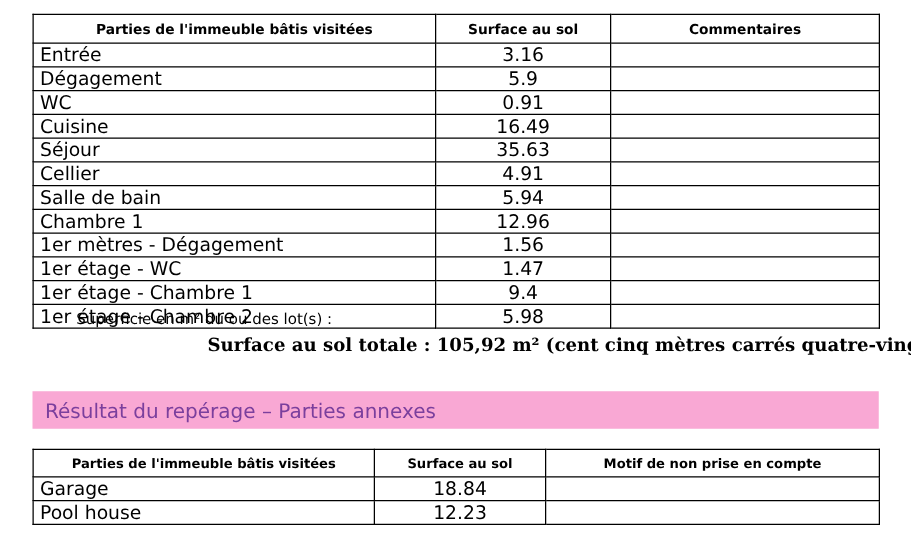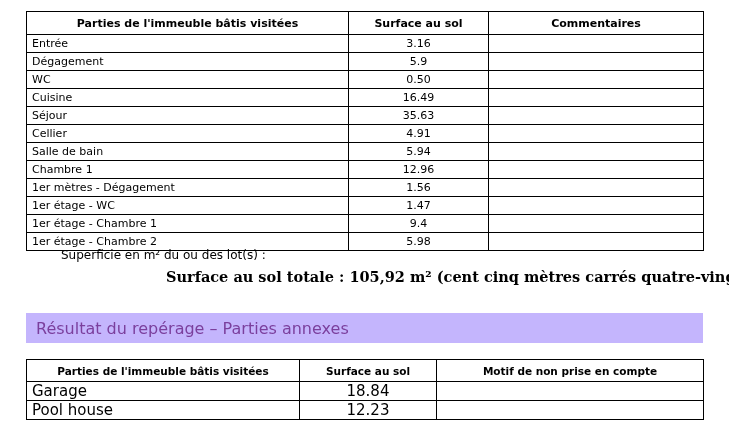--- a/index.html
+++ b/index.html
@@ -40,21 +40,21 @@
   }
   #main-table th {
     height: 22px;
     font-size: 11px;
     font-weight: bold;
     text-align: center;
     background: #ffffff;
   }
   #main-table td {
     height: 17px;
-    font-size: 11px;
+    font-size: 15px;
   }
   .cell-name {
     text-align: left;
     padding-left: 5px !important;
   }
   .cell-surface {
     text-align: center;
   }
   .cell-comment {
     text-align: left;
@@ -84,21 +84,21 @@
     white-space: nowrap;
   }
 
   
   #section-heading {
     position: absolute;
     left: 26px;
     top: 313px;
     width: 677px;
     height: 30px;
-    background: #c4b5fd;
+    background: #f9a8d4;
     display: flex;
     align-items: center;
   }
   #section-heading .heading-text {
     margin-left: 10px;
     font-size: 16px;
     color: #7b3f9d;
     white-space: nowrap;
   }
 
@@ -148,21 +148,21 @@
         <td class="cell-surface">3.16</td>
         <td class="cell-comment"></td>
       </tr>
       <tr>
         <td class="cell-name">Dégagement</td>
         <td class="cell-surface">5.9</td>
         <td class="cell-comment"></td>
       </tr>
       <tr>
         <td class="cell-name">WC</td>
-        <td class="cell-surface">0.50</td>
+        <td class="cell-surface">0.91</td>
         <td class="cell-comment"></td>
       </tr>
       <tr>
         <td class="cell-name">Cuisine</td>
         <td class="cell-surface">16.49</td>
         <td class="cell-comment"></td>
       </tr>
       <tr>
         <td class="cell-name">Séjour</td>
         <td class="cell-surface">35.63</td>

